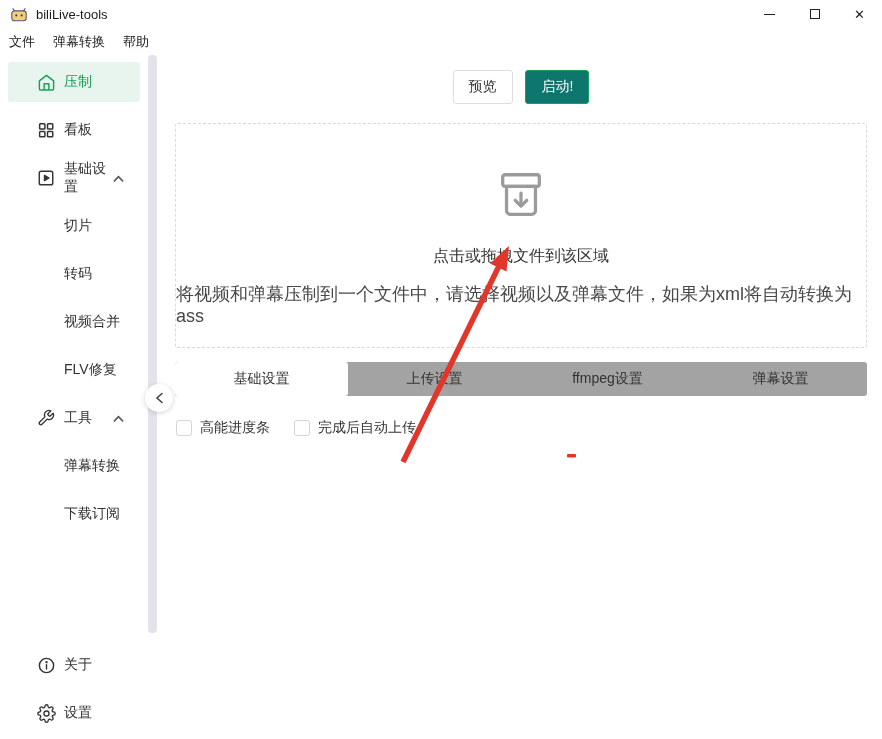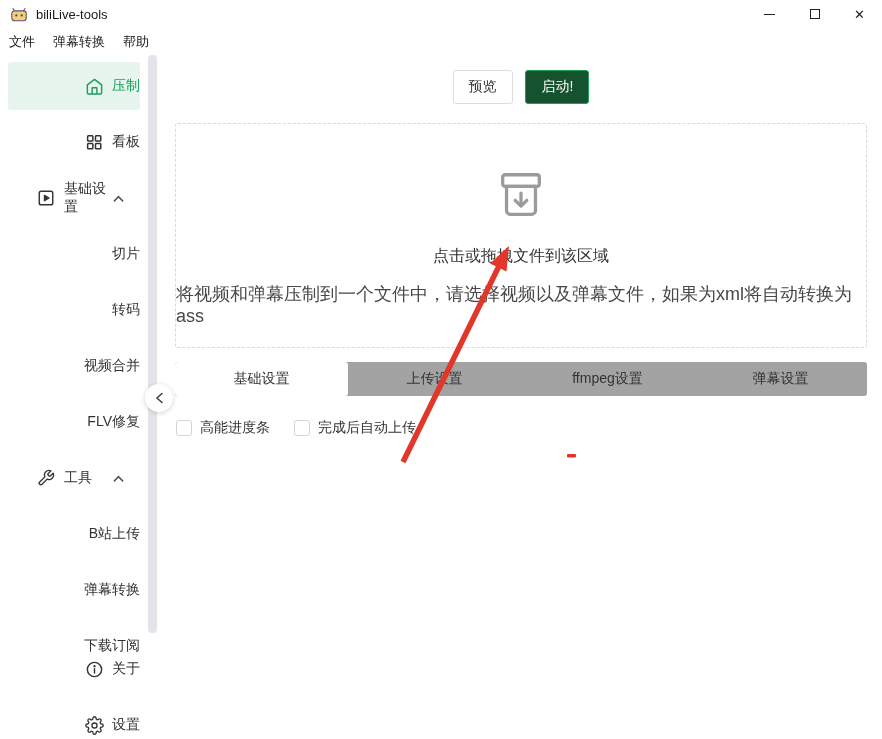--- a/index.html
+++ b/index.html
@@ -17,36 +17,36 @@
   .glyph-max { width:10px; height:10px; border:1.3px solid #222; display:block; }
   .glyph-close { font-size:13px; color:#222; line-height:1; }
 
   
   .menubar { position:absolute; top:28px; left:0; width:832px; height:28px; display:flex; align-items:center; padding-left:0; }
   .menu-item { font-size:13px; padding:4px 9px; color:#1a1a1a; }
 
   
   .sidebar-items { position:absolute; top:62px; left:0; width:148px; display:flex; flex-direction:column; gap:8px; }
   .sidebar-footer { position:absolute; top:645px; left:0; width:148px; display:flex; flex-direction:column; gap:8px; }
-  .side-item { height:48px; margin:0 8px; border-radius:3px; display:flex; align-items:center; padding-left:28px; font-size:14px; color:#333;justify-content:flex-end; }
+  .side-item { height:40px; margin:0 8px; border-radius:3px; display:flex; align-items:center; padding-left:28px; font-size:14px; color:#333; }
   .side-item .icon { width:20px; height:20px; margin-right:8px; display:flex; align-items:center; justify-content:center; flex:0 0 auto; }
   .side-item.active { background:#e7f5ee; color:#18a058; }
   .side-item.child { padding-left:56px; }
   .side-item .chev { margin-left:auto; margin-right:16px; }
 
   
   .side-scrollbar { position:absolute; left:148px; top:55px; width:9px; height:578px; background:#e3e3ea; border-radius:4px; }
   .collapse-btn { position:absolute; left:145px; top:384px; width:28px; height:28px; border-radius:50%; background:#fff;
     box-shadow:0 1px 5px rgba(0,0,0,0.18); display:flex; align-items:center; justify-content:center; z-index:5; }
 
   
   .btn-row { position:absolute; left:175px; top:70px; width:692px; height:34px; display:flex; justify-content:center; gap:12px; }
   .btn { height:34px; display:flex; align-items:center; padding:0 15px; font-size:14px; border-radius:3px; }
   .btn-secondary { background:#fff; border:1px solid #dcdfe0; color:#333; }
-  .btn-primary { background:#14532d; border:1px solid #18a058; color:#fff;padding-left:16px; }
+  .btn-primary { background:#0f766e; border:1px solid #18a058; color:#fff;padding-left:16px; }
 
   .dropzone { position:absolute; left:175px; top:123px; width:692px; height:225px; border:1px dashed #d9d9d9;
     border-radius:3px; background:#fff; display:flex; flex-direction:column; align-items:center; }
   .dz-icon { margin-top:44px; }
   .dz-title { margin-top:24px; font-size:16px; color:#333; }
   .dz-sub { margin-top:15px; font-size:18px; color:#484848; }
 
   .tabs { position:absolute; left:175px; top:362px; width:692px; height:34px; background:#a3a3a3; border-radius:3px; display:flex; }
   .tab { flex:1; display:flex; align-items:center; justify-content:center; font-size:14px; color:#333; border-radius:3px; }
   .tab.active { background:#fff; }
@@ -145,23 +145,20 @@
           </svg>
       </span>
       <span>工具</span>
       <span class="chev">
         <svg width="11" height="8" viewBox="0 0 12 8" fill="none" stroke="#555" stroke-width="1.7" stroke-linecap="round">
             <path d="M1.5 6L6 1.5 10.5 6"></path>
           </svg>
       </span>
     </div>
     <div class="side-item child">
-      <span>B站上传</span>
-    </div>
-    <div class="side-item child">
       <span>弹幕转换</span>
     </div>
     <div class="side-item child">
       <span>下载订阅</span>
     </div>
   </div>
 
   <div class="sidebar-footer">
     <div class="side-item">
       <span class="icon">

